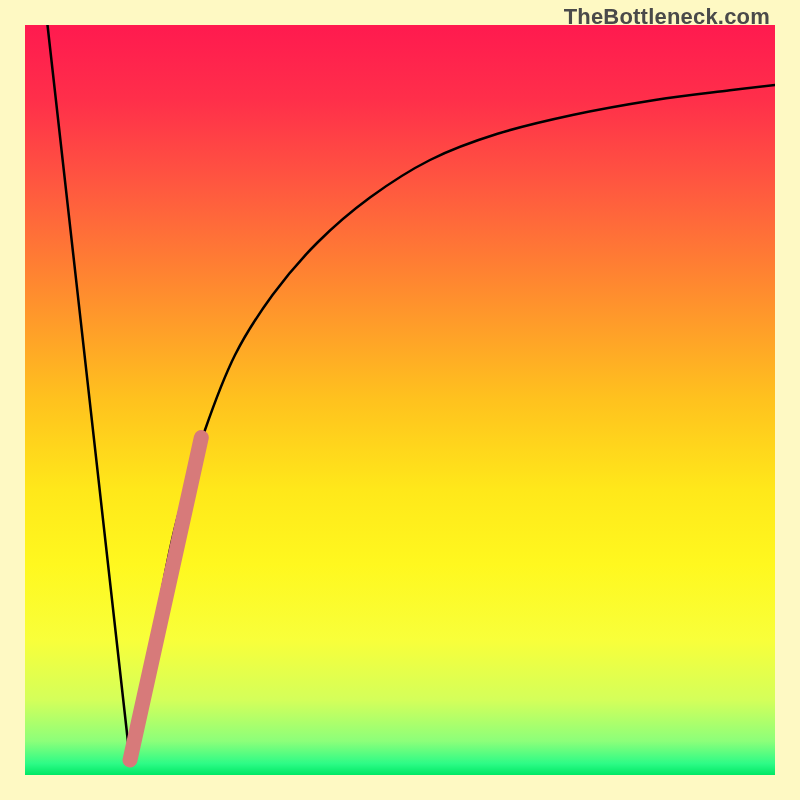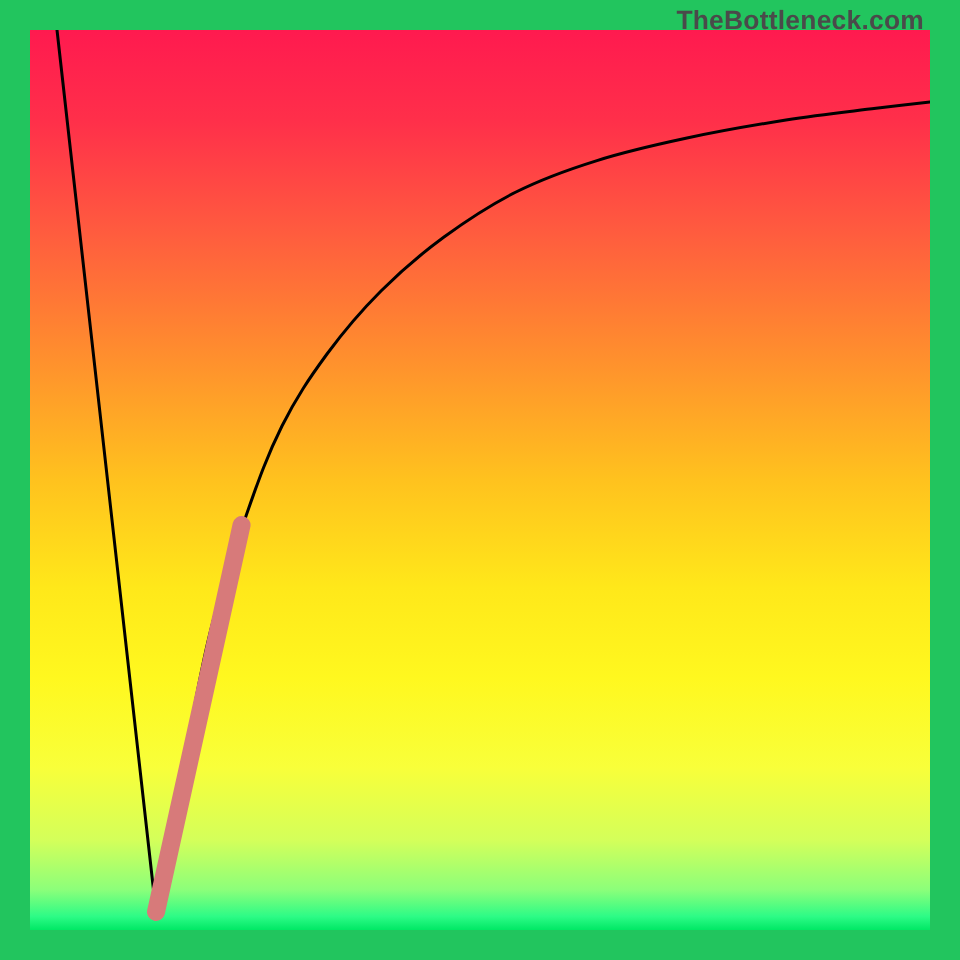--- a/index.html
+++ b/index.html
@@ -8,21 +8,21 @@
     width: 800px;
     height: 800px;
     overflow: hidden;
     background: #000;
     font-family: Arial, Helvetica, sans-serif;
   }
   .frame {
     position: relative;
     width: 800px;
     height: 800px;
-    background: #22c55e;
+    background: #fef9c3;
   }
   .plot-area {
     position: absolute;
     left: 25px;
     top: 25px;
     width: 750px;
     height: 750px;
     overflow: hidden;
   }
   .gradient {

